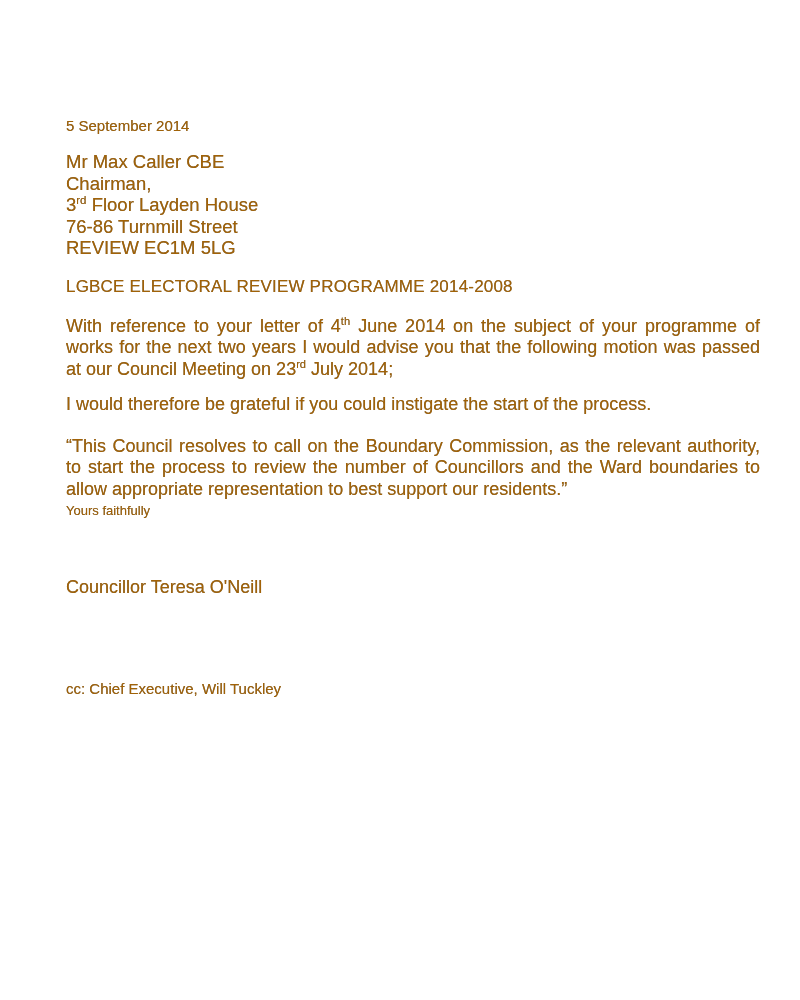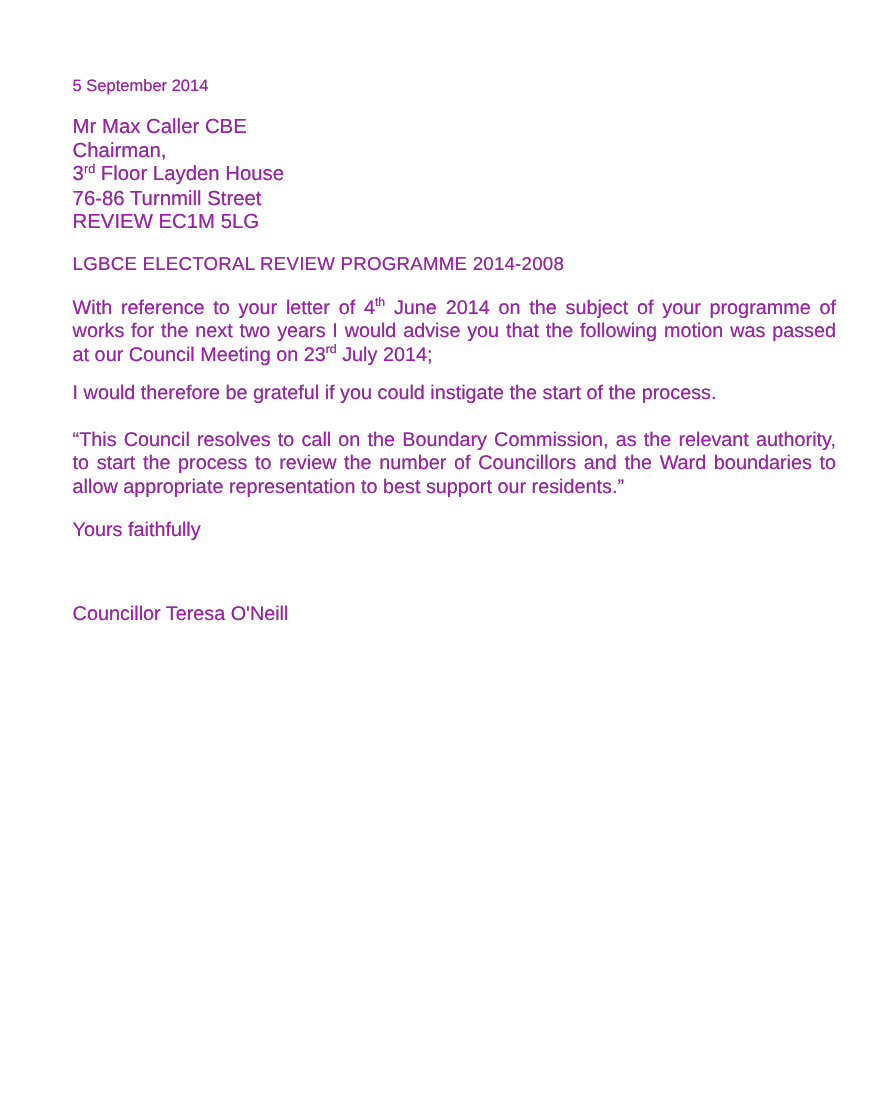--- a/index.html
+++ b/index.html
@@ -6,24 +6,24 @@
     margin: 0;
     padding: 0;
     background: #ffffff;
   }
   .page {
     position: relative;
     width: 800px;
     height: 1000px;
     box-sizing: border-box;
     background: #ffffff;
-    padding: 69px 38px 0 66px;
+    padding: 116px 38px 0 66px;
     overflow: hidden;
     font-family: "Liberation Sans", "DejaVu Sans", sans-serif;
-    color: #a21caf;
+    color: #a16207;
     text-shadow: 0 0 0.5px rgba(20,20,20,0.55);
   }
   .date {
     font-size: 15px;
     line-height: 20px;
   }
   .recipient {
     margin-top: 15px;
     font-size: 18.5px;
     line-height: 21.5px;
@@ -43,22 +43,21 @@
     margin: 0;
     margin-top: 18px;
     width: 694px;
     font-size: 18px;
     line-height: 21.5px;
     text-align: justify;
   }
   p.body.quote { margin-top: 20px; }
   p.body.request { margin-top: 14px; width: 700px; text-align: left; }
   .closing {
-    margin-top: 18px;
-    font-size: 18px;
+    font-size: 13px;
     line-height: 21.5px;
   }
   .sig-name {
     margin-top: 54px;
     font-size: 18px;
     line-height: 22px;
   }
   .cc {
     margin-top: 81px;
     font-size: 15px;
@@ -91,14 +90,15 @@
   <p class="body"><span>With reference to your letter of 4</span><sup>th</sup><span> June 2014 on the subject of your programme of works for the next two years I would advise you that the following motion was passed at our Council Meeting on 23</span><sup>rd</sup><span> July 2014;</span></p>
 
   <p class="body request">I would therefore be grateful if you could instigate the start of the process.</p>
 
   <p class="body quote">“This Council resolves to call on the Boundary Commission, as the relevant authority, to start the process to review the number of Councillors and the Ward boundaries to allow appropriate representation to best support our residents.”</p>
 
   <div class="closing">Yours faithfully</div>
 
   <div class="sig-name">Councillor Teresa O'Neill</div>
 
+  <div class="cc">cc: Chief Executive, Will Tuckley</div>
 
 </div>
 
 </body></html>

